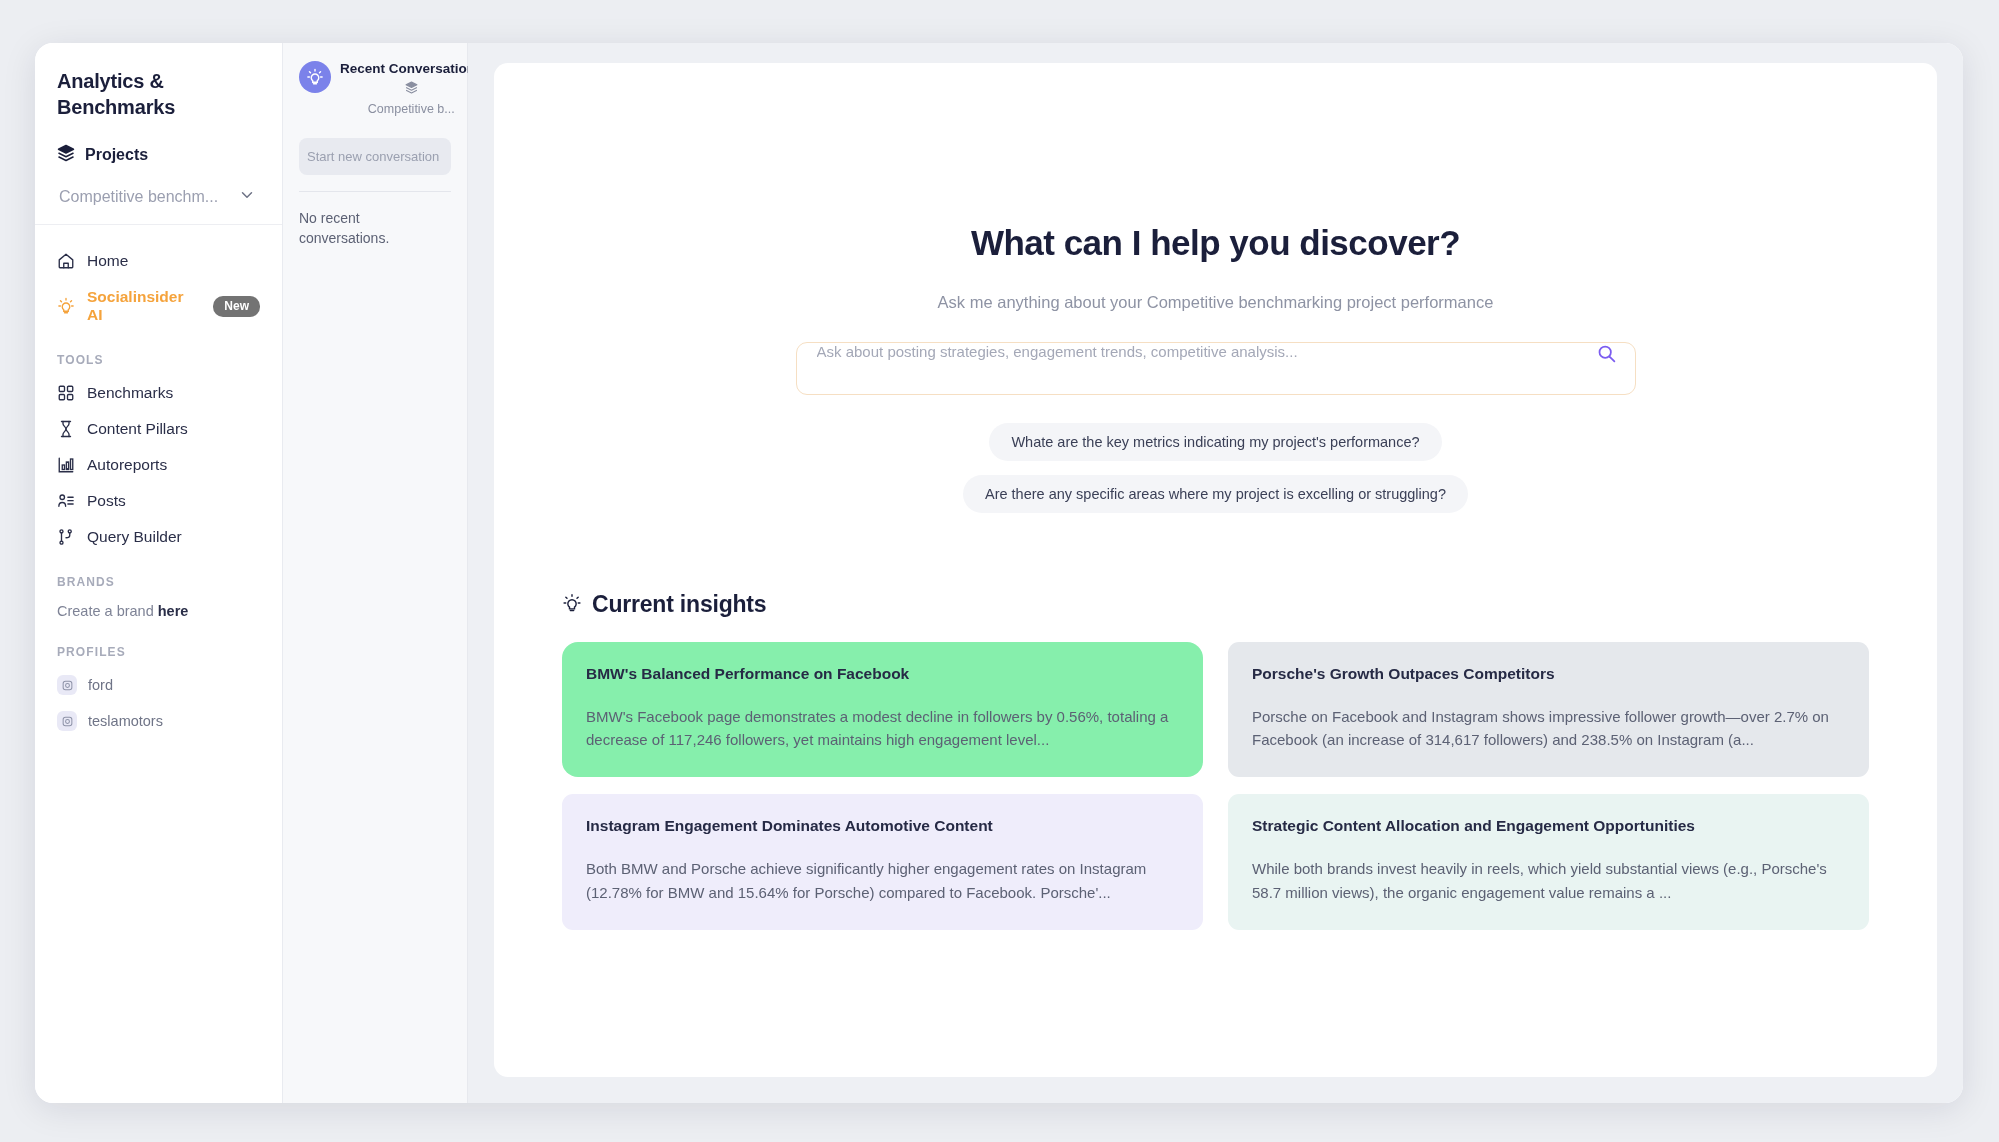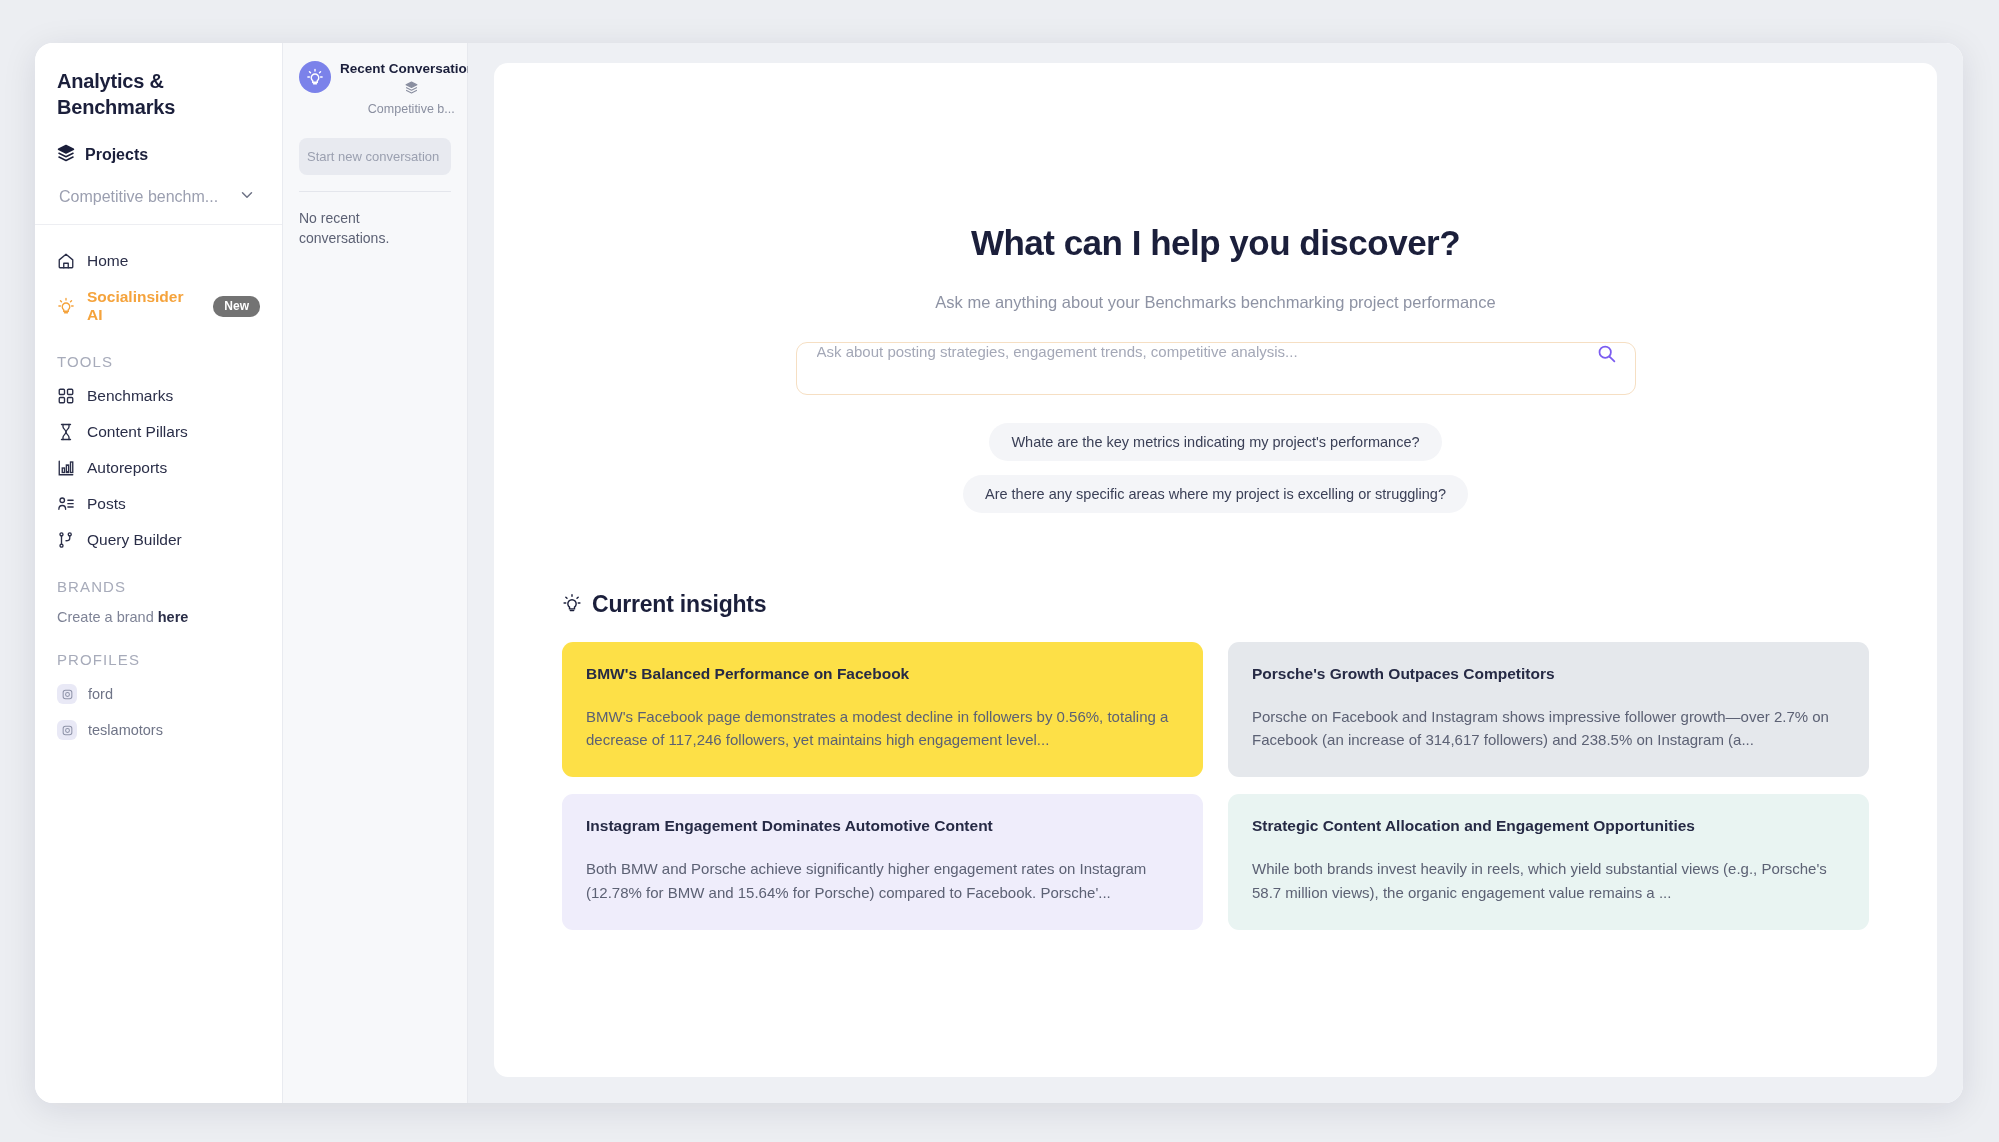--- a/index.html
+++ b/index.html
@@ -106,24 +106,24 @@
     background: #737373;
     color: #fff;
     font-size: 12px;
     font-weight: 600;
     padding: 3px 11px;
     border-radius: 10px;
     line-height: 1.25;
   }
 
   .nav-heading {
-    font-size: 15px;
+    font-size: 12px;
     letter-spacing: 1.1px;
     color: #a7abba;
-    font-weight: 400;
+    font-weight: 700;
     padding: 20px 8px 8px 8px;
     text-transform: uppercase;
   }
 
   .brand-line {
     font-size: 14.5px;
     color: #7e8396;
     padding: 6px 8px;
   }
   .brand-line b { color: #2a2e48; font-weight: 700; }
@@ -315,21 +315,21 @@
     color: #262a45;
     line-height: 1.35;
     margin-bottom: 20px;
   }
   .insight-card .ic-body {
     font-size: 15px;
     color: #5c6174;
     line-height: 1.55;
   }
 
-  .tone-cream  { background: #fde047; }
+  .tone-cream  { background: #86efac; border-radius: 16px; }
   .tone-slate  { background: #e5e8ec; }
   .tone-violet { background: #efedfb; }
   .tone-mint   { background: #e9f4f2; }
 </style>
 </head>
 <body>
 
 <div class="app-window">
 
   <aside class="sidebar">
@@ -503,21 +503,21 @@
     <div class="conv-divider"></div>
 
     <div class="conv-empty">No recent conversations.</div>
   </section>
 
   <main class="main">
     <div class="main-card">
 
       <div class="hero">
         <h1>What can I help you discover?</h1>
-        <div class="hero-sub">Ask me anything about your Benchmarks benchmarking project performance</div>
+        <div class="hero-sub">Ask me anything about your Competitive benchmarking project performance</div>
 
         <div class="search-wrap">
           <input type="text" placeholder="Ask about posting strategies, engagement trends, competitive analysis..." value="" style="">
           <span>
             <svg width="21" height="21" viewBox="0 0 24 24" fill="none" stroke="#7b5cf0" stroke-width="2" stroke-linecap="round">
                 <circle cx="10.5" cy="10.5" r="6.5"></circle>
                 <path d="M15.5 15.5 21 21"></path>
               </svg>
           </span>
         </div>

